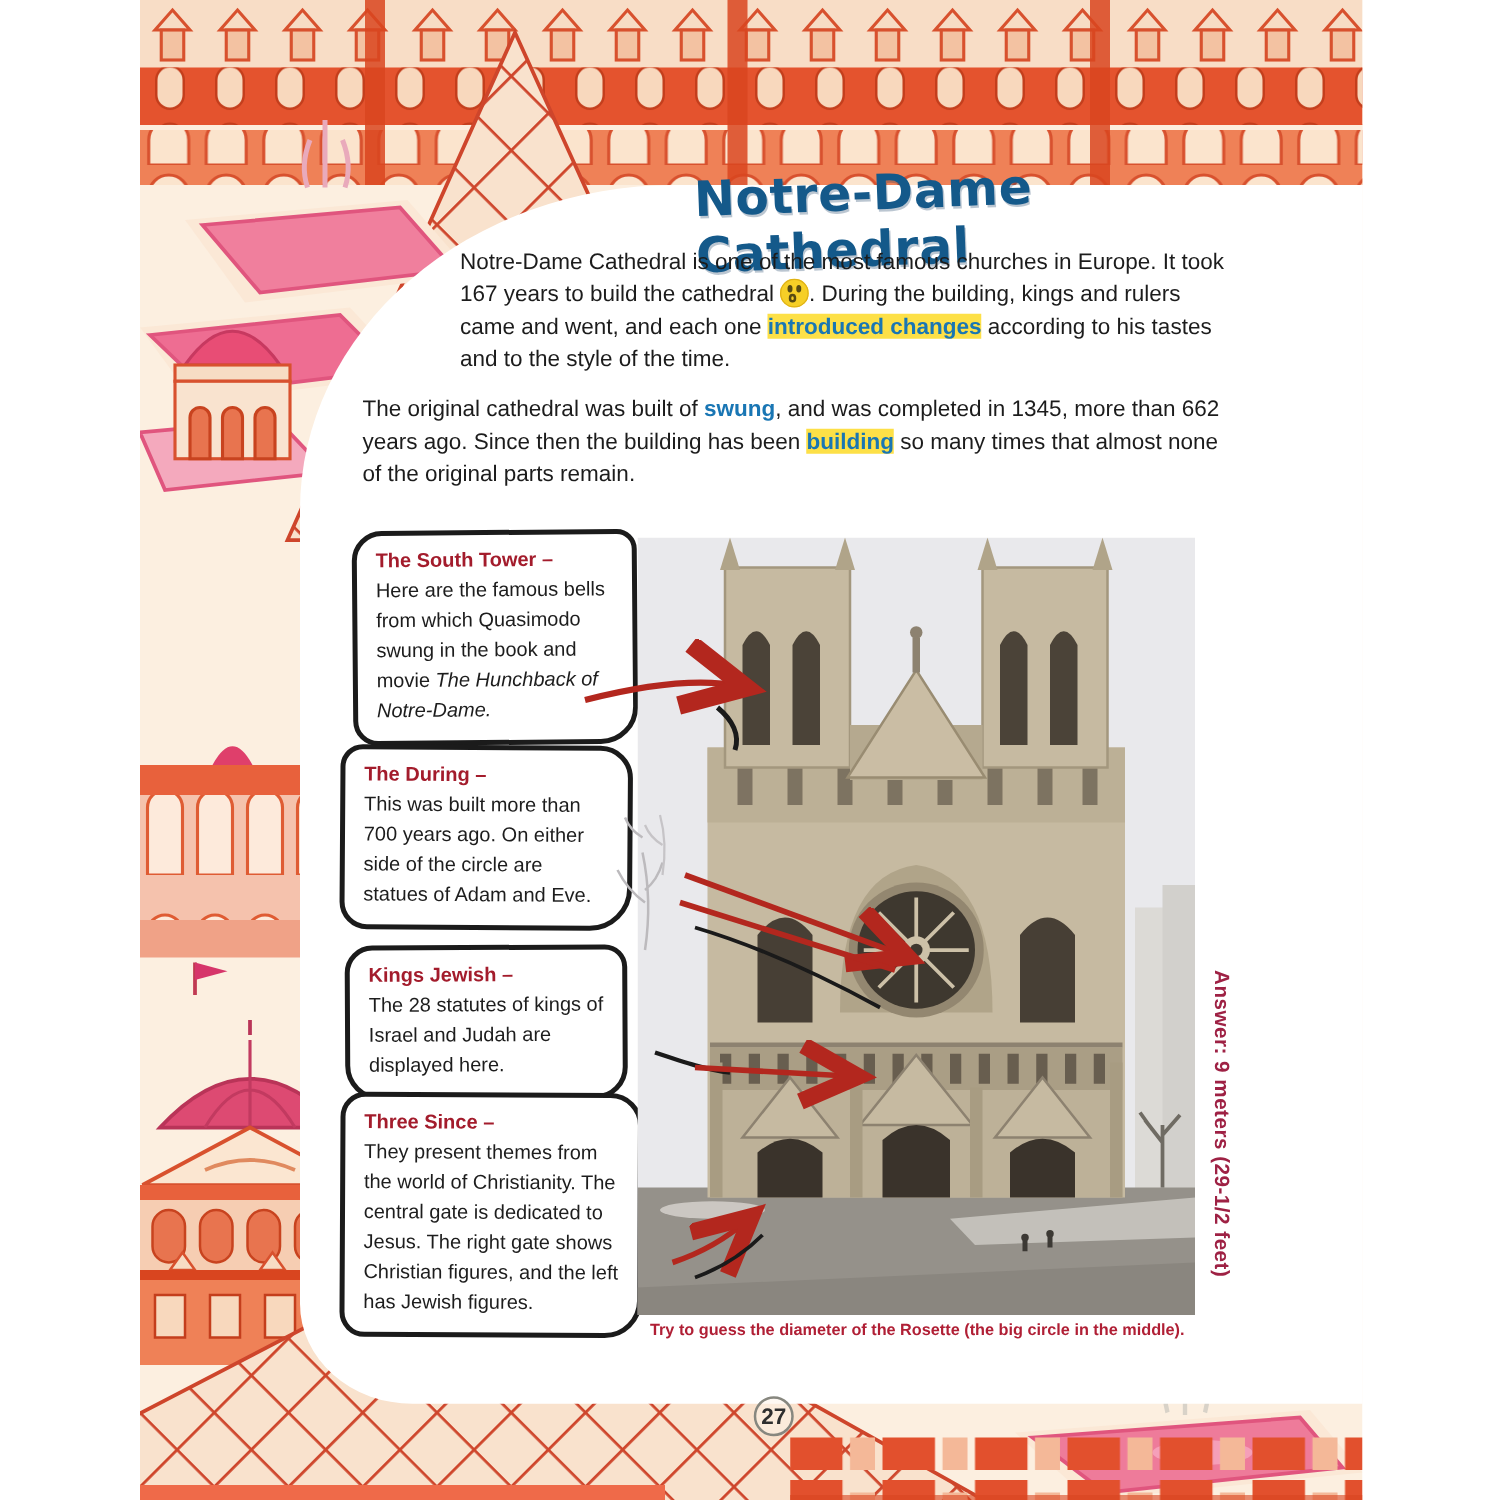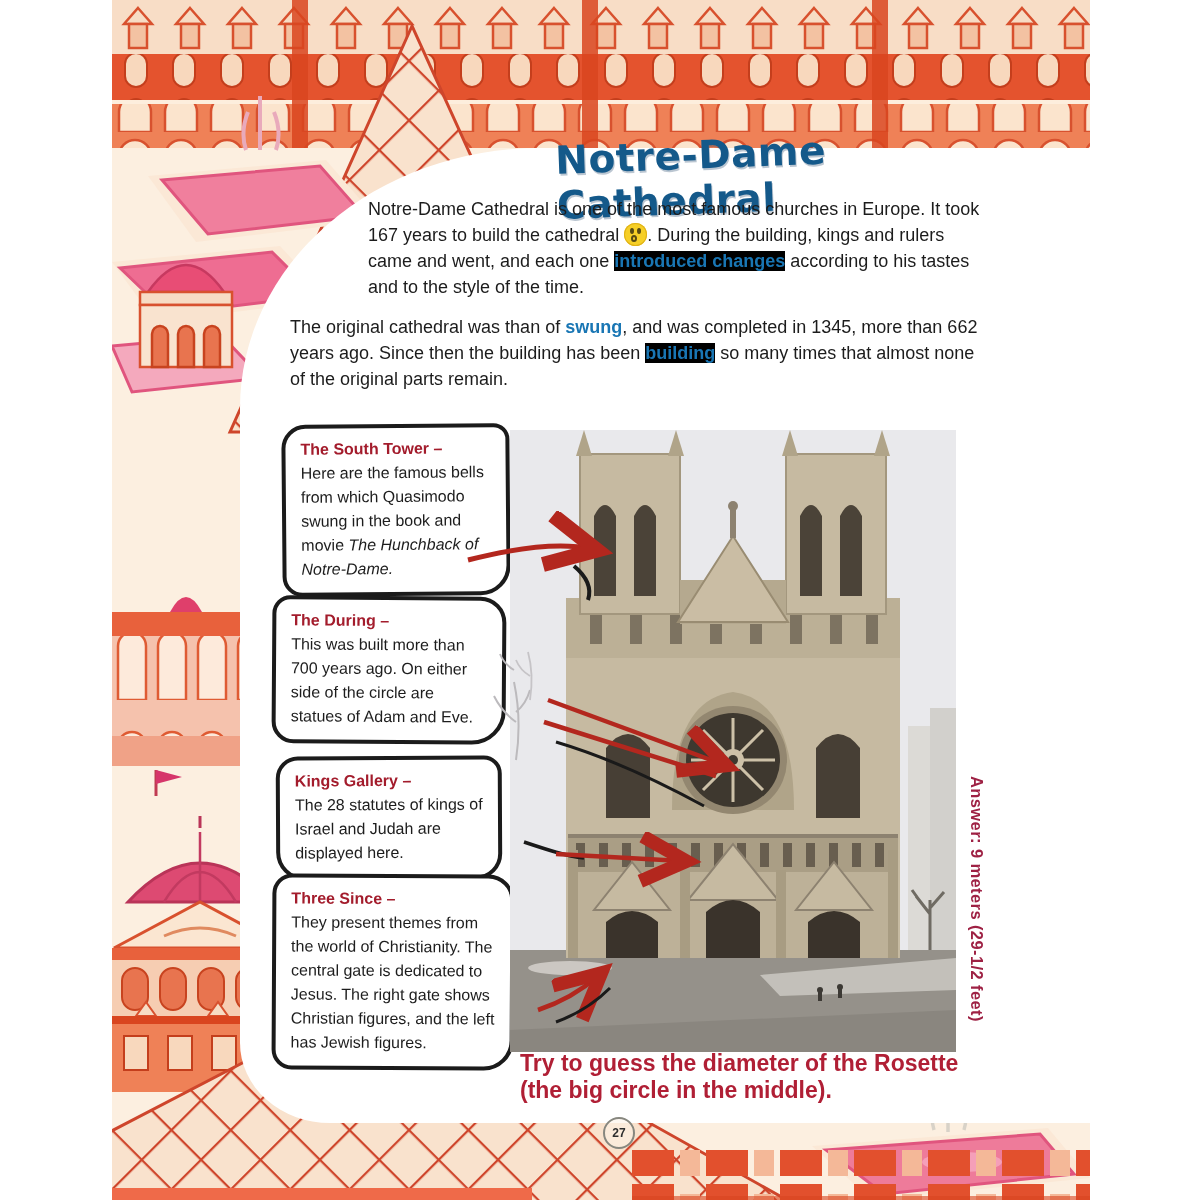--- a/index.html
+++ b/index.html
@@ -9,44 +9,44 @@
   .art svg{display:block;width:978px;height:1200px;}
   .blob{position:absolute;left:240px;top:148px;width:850px;height:975px;background:#ffffff;
         border-radius:300px 0 0 90px / 260px 0 0 80px;}
   .title{position:absolute;left:556px;top:130px;width:420px;
          font-family:"DejaVu Sans",sans-serif;font-weight:bold;font-size:39px;letter-spacing:0.5px;
          color:#14598a;transform:rotate(-2.2deg);text-shadow:1px 2px 0 rgba(10,50,90,0.28);}
   .para{position:absolute;color:#1c1c1c;font-size:18px;line-height:26px;}
   .para1{left:368px;top:196px;width:620px;}
   .para2{left:290px;top:314px;width:690px;}
   .kw{color:#1976b4;font-weight:bold;}
-  .hl{background:#000000;}
+  .hl{background:#fde047;}
   .emoji{display:inline-block;width:23px;height:23px;background:#f6cf27;border-radius:50%;
          vertical-align:-5px;position:relative;box-shadow:inset 0 0 0 1px #dfb217;}
   .emoji b{position:absolute;width:4px;height:6px;background:#574a12;border-radius:50%;top:5px;}
   .emoji b.l{left:6px;} .emoji b.r{right:6px;}
   .emoji u{position:absolute;width:6px;height:7px;border:2px solid #574a12;border-radius:50%;
            left:7px;top:12px;box-sizing:border-box;background:none;text-decoration:none;}
   .callout{position:absolute;background:#ffffff;border:4px solid #1b1b1b;padding:9px 13px 11px 15px;
            font-size:16px;line-height:24px;color:#1d1d1d;}
   .callout .ct{color:#a31c2c;font-weight:bold;}
   .co1{left:282px;top:424px;width:192px;border-radius:24px 16px 30px 20px;transform:rotate(-0.5deg);}
   .co2{left:272px;top:596px;width:198px;border-radius:18px 26px 34px 22px;transform:rotate(0.4deg);}
   .co3{left:276px;top:756px;width:190px;border-radius:22px 18px 26px 28px;transform:rotate(-0.3deg);}
   .co4{left:272px;top:874px;width:206px;border-radius:20px 26px 30px 20px;transform:rotate(0.3deg);}
   .photo{position:absolute;left:510px;top:430px;width:446px;height:622px;}
   .photo svg{display:block;width:446px;height:622px;}
   .overlay{position:absolute;left:0;top:0;width:1200px;height:1200px;pointer-events:none;}
-  .caption{position:absolute;left:520px;top:1050px;width:445px;font-size:23px;font-weight:bold;
+  .caption{position:absolute;left:520px;top:1050px;width:445px;font-size:13px;font-weight:bold;
            line-height:27px;color:#b01f35;}
   .answer{position:absolute;left:967px;top:776px;writing-mode:vertical-rl;font-size:16.5px;
           font-weight:bold;color:#9e2144;letter-spacing:0.4px;}
   .badge{position:absolute;left:603px;top:1117px;width:32px;height:32px;border:2.5px solid #87877f;
          border-radius:50%;display:flex;align-items:center;justify-content:center;box-sizing:border-box;
-         font-weight:bold;font-size:12px;color:#2e2e2e;background:rgba(253,243,231,0.55);}
+         font-weight:bold;font-size:18px;color:#2e2e2e;background:rgba(253,243,231,0.55);}
 </style>
 </head>
 <body>
 
 <div class="sheet">
 
   <div class="art">
     <svg viewBox="0 0 978 1200" xmlns="http://www.w3.org/2000/svg">
       <defs>
         <pattern id="hatch" width="42" height="42" patternUnits="userSpaceOnUse" patternTransform="rotate(45)">
@@ -176,32 +176,32 @@
       </g>
     </svg>
   </div>
 
   <div class="blob"></div>
 
   <div class="title">Notre-Dame Cathedral</div>
 
   <div class="para para1"><span>Notre-Dame Cathedral is one of the most famous churches in Europe. It took 167 years  to build the cathedral </span><span class="emoji"><b class="l"></b><b class="r"></b><u></u></span><span>. During the building, kings and rulers came and went, and each one </span><span class="kw hl">introduced changes</span><span> according to his tastes and to the style of the time.</span></div>
 
-  <div class="para para2"><span>The original cathedral was than of </span><span class="kw">swung</span><span>, and was completed in 1345, more than 662 years ago. Since then the building has been </span><span class="kw hl">building</span><span> so many times that almost none of the original parts remain.</span></div>
+  <div class="para para2"><span>The original cathedral was built of </span><span class="kw">swung</span><span>, and was completed in 1345, more than 662 years ago. Since then the building has been </span><span class="kw hl">building</span><span> so many times that almost none of the original parts remain.</span></div>
 
   <div class="callout co1">
     <span class="ct">The South Tower –</span><br>
     <span>Here are the famous bells from which Quasimodo swung in the book and movie </span><i>The Hunchback of Notre-Dame.</i>
   </div>
   <div class="callout co2">
     <span class="ct">The During –</span><br>
     <span>This was built more than 700 years ago. On either side of the circle are statues of Adam and Eve.</span>
   </div>
   <div class="callout co3">
-    <span class="ct">Kings Gallery –</span><br>
+    <span class="ct">Kings Jewish –</span><br>
     <span>The 28 statutes of kings of Israel and Judah are displayed here.</span>
   </div>
   <div class="callout co4">
     <span class="ct">Three Since –</span><br>
     <span>They present themes from the world of Christianity. The central gate is dedicated to Jesus. The right gate shows Christian figures, and the left has Jewish figures.</span>
   </div>
 
   <div class="photo">
     <svg viewBox="0 0 446 622" xmlns="http://www.w3.org/2000/svg">
       <rect width="446" height="622" fill="#e9e9ec"></rect>

